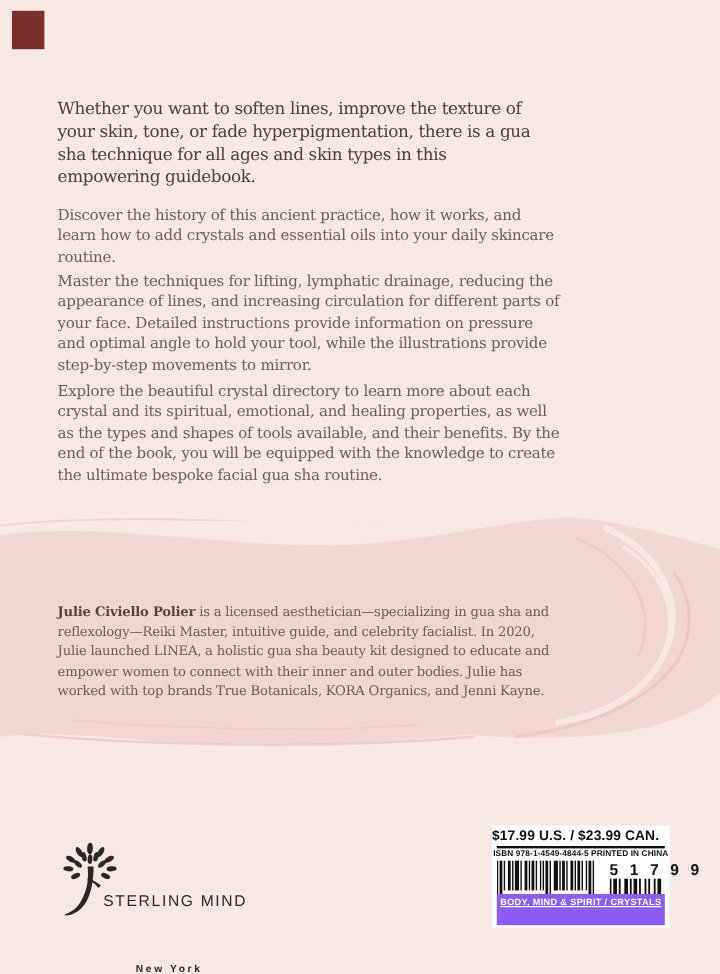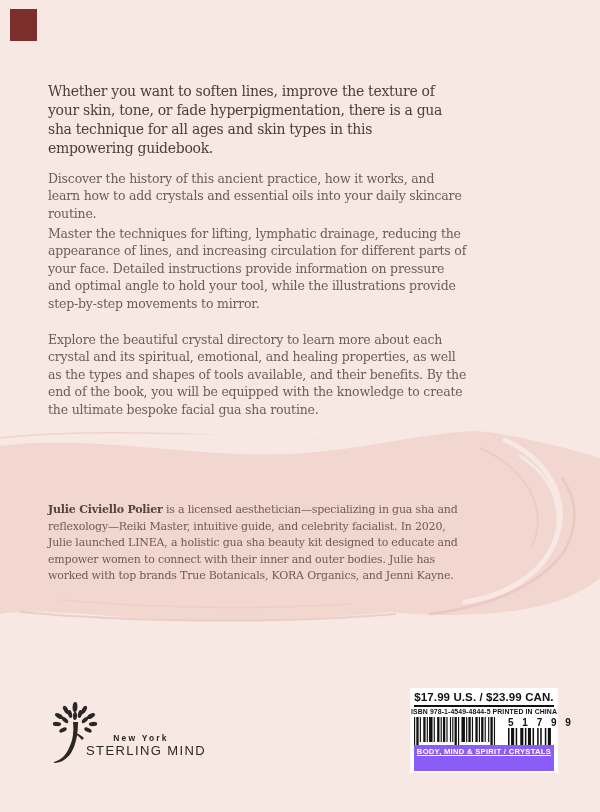--- a/index.html
+++ b/index.html
@@ -21,70 +21,70 @@
     letter-spacing:-0.2px;
     width:420px;
   }
   .intro{
     top:68px;width:402px;
     color:#4a3e3c;
     font-size:14px;line-height:19px;letter-spacing:-0.3px;
   }
   .p2{top:157px;}
   .p3{top:212px;}
-  .p4{top:318px;}
+  .p4{top:304px;}
   .bio{
     position:absolute;left:48px;top:491px;width:420px;
     color:#6e5c58;font-size:11px;line-height:16.5px;letter-spacing:-0.2px;
   }
   .bio .bio-name{font-weight:700;color:#55453f;}
   .band{position:absolute;left:0;top:428px;width:600px;height:212px;}
 
   
   .logo-tree{position:absolute;left:51px;top:702px;width:48px;height:62px;}
   .logo-name{
     position:absolute;left:86px;top:743px;
     font-family:"Liberation Sans","DejaVu Sans",sans-serif;
     font-size:13px;letter-spacing:1.4px;color:#2b2724;font-weight:500;
   }
   .logo-city{
-    position:absolute;left:86px;top:733px;width:110px;text-align:center;
+    position:absolute;left:86px;top:802px;width:110px;text-align:center;
     font-family:"Liberation Sans","DejaVu Sans",sans-serif;
     font-size:8.5px;letter-spacing:2.2px;color:#2b2724;font-weight:700;
   }
 
   
   .bc-box{
     position:absolute;left:410px;top:688px;width:148px;height:85px;
     background:#ffffff;
     font-family:"Liberation Sans","DejaVu Sans",sans-serif;
     color:#111;
   }
   .bc-price{
-    text-align:center;font-size:11.5px;font-weight:700;
+    font-size:11.5px;font-weight:700;
     padding-top:3px;letter-spacing:0.1px;white-space:nowrap;
   }
   .bc-rule{height:2px;background:#111;margin:2px 4px 1px 4px;}
   .bc-isbn{
     text-align:center;font-size:6.9px;font-weight:700;
     letter-spacing:0.1px;white-space:nowrap;margin-top:1px;
   }
   .bc-row{
     display:flex;align-items:flex-start;justify-content:center;
     gap:6px;margin-top:2px;height:36px;
   }
   .bc-main{width:88px;}
   .bc-main svg{display:block;width:88px;height:28px;}
   .bc-main-digits{
     font-size:13px;font-weight:700;letter-spacing:1.2px;
     text-align:center;margin-top:0px;white-space:nowrap;
   }
   .bc-supp{width:46px;}
   .bc-supp-digits{
-    font-size:10px;font-weight:700;letter-spacing:3px;
+    font-size:13px;font-weight:700;letter-spacing:3px;
     text-align:center;white-space:nowrap;margin-bottom:0px;
   }
   .bc-supp svg{display:block;width:46px;height:20px;}
   .bc-cat{
     position:absolute;left:4px;bottom:2px;right:4px;height:26px;
     background:#8b5cf6;color:#ffffff;
     font-size:7.6px;font-weight:700;letter-spacing:0.3px;
     text-align:center;line-height:13px;white-space:nowrap;text-decoration:underline;
   }
 </style>

